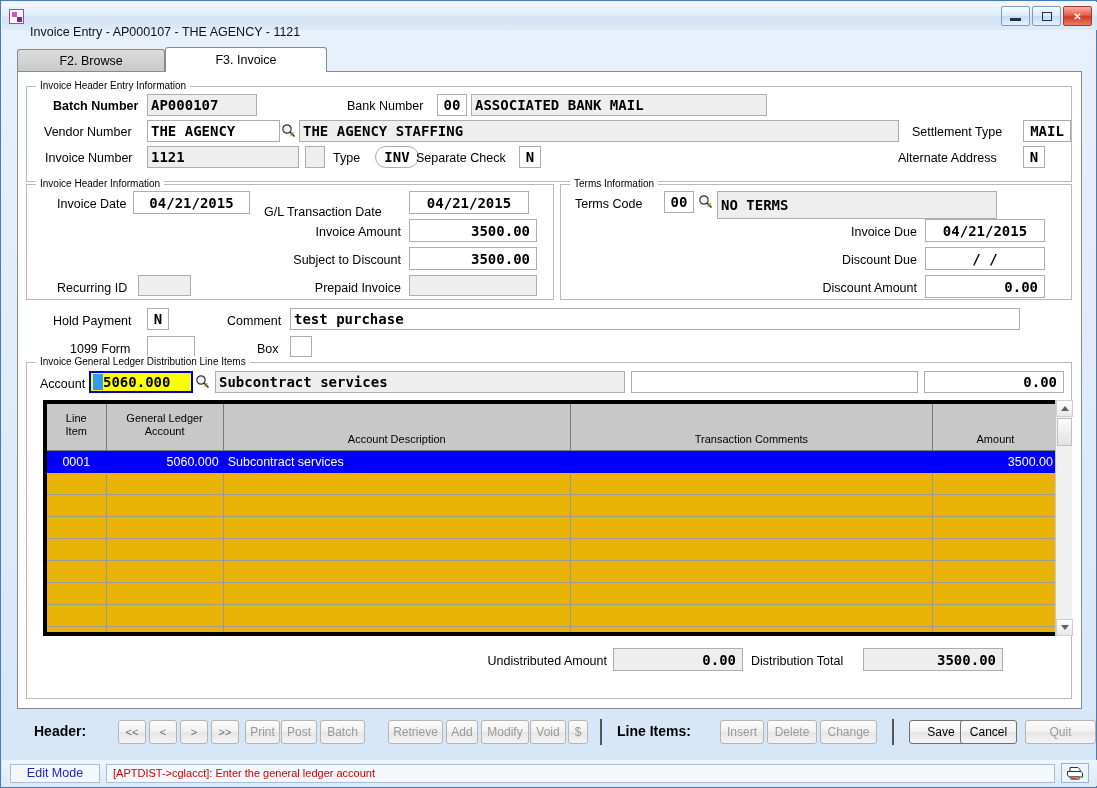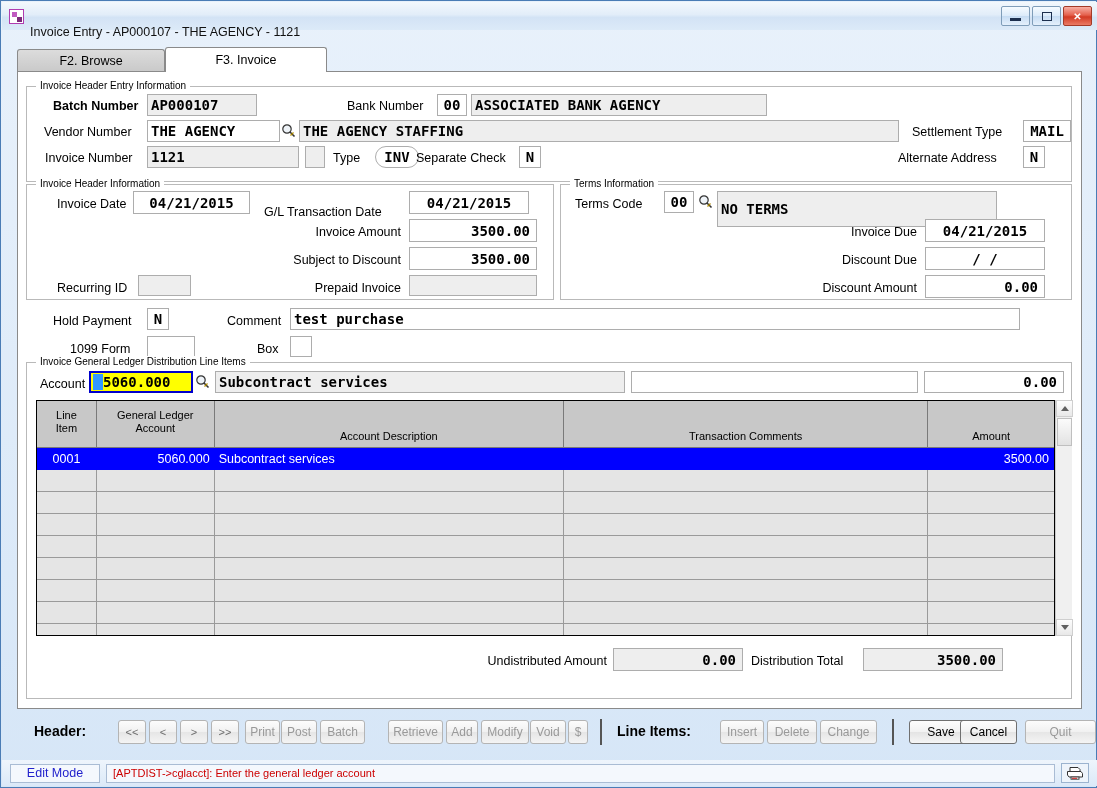--- a/index.html
+++ b/index.html
@@ -89,21 +89,21 @@
   .fld.num{justify-content:flex-end;padding-right:6px;}
   .fld.ctr{justify-content:center;padding:0;}
   .fld.yellow{background:#ffff00;border:2px solid #0000cc;}
   .caret{display:inline-block;width:10px;height:16px;background:#3399ff;margin-right:0px;flex:none;}
   .mag{
     position:absolute;width:17px;height:18px;box-sizing:border-box;
     display:flex;align-items:center;justify-content:center;cursor:pointer;
   }
   .mag svg{display:block;}
   
-  .grid{position:absolute;box-sizing:border-box;border:1px solid #000000;background:#e5e5e5;overflow:hidden;}
+  .grid{position:absolute;box-sizing:border-box;border:4px solid #000000;background:#eab308;overflow:hidden;margin-left:7px;}
   .gridhead{display:flex;height:46px;background:#c8c8c8;border-bottom:1px solid #7a7a7a;}
   .gh{
     box-sizing:border-box;border-right:1px solid #7a7a7a;
     display:flex;align-items:flex-end;justify-content:center;
     font-size:11px;color:#000;text-align:center;line-height:13px;
     padding-bottom:4px;
   }
   .gh:last-child{border-right:none;}
   .grow{display:flex;height:22px;box-sizing:border-box;border-bottom:1px solid #9a9a9a;}
   .grow.sel{background:#0000ff;color:#fff;border-bottom:1px solid #0000ff;}
@@ -199,21 +199,21 @@
   <div class="panel">
 
     <div class="group" style="left:8px;top:14px;width:1046px;height:96px;">
       <div class="legend">Invoice Header Entry Information</div>
 
       <div class="lbl" style="left:26px;top:12px;font-weight:bold;">Batch Number</div>
       <div class="fld ro" style="left:120px;top:7px;width:110px;height:22px;">AP000107</div>
 
       <div class="lbl" style="left:320px;top:12px;">Bank Number</div>
       <div class="fld ctr" style="left:410px;top:7px;width:30px;height:22px;">00</div>
-      <div class="fld ro" style="left:444px;top:7px;width:296px;height:22px;">ASSOCIATED BANK AGENCY</div>
+      <div class="fld ro" style="left:444px;top:7px;width:296px;height:22px;">ASSOCIATED BANK MAIL</div>
 
       <div class="lbl" style="left:17px;top:38px;">Vendor Number</div>
       <div class="fld" style="left:120px;top:33px;width:133px;height:22px;">THE AGENCY</div>
       <div class="mag" style="left:253px;top:34px;">
         <svg width="15" height="15" viewBox="0 0 15 15">
             <circle cx="6" cy="6" r="4.2" fill="#eef3f8" stroke="#333" stroke-width="1.2"></circle>
             <line x1="9" y1="9" x2="13.5" y2="13.5" stroke="#333" stroke-width="1.6"></line>
             <line x1="9.5" y1="12.5" x2="12.5" y2="9.5" stroke="#b08b00" stroke-width="1.2"></line>
           </svg>
       </div>
@@ -259,21 +259,21 @@
 
       <div class="lbl" style="left:14px;top:12px;">Terms Code</div>
       <div class="fld ctr" style="left:103px;top:6px;width:30px;height:22px;">00</div>
       <div class="mag" style="left:136px;top:7px;">
         <svg width="15" height="15" viewBox="0 0 15 15">
             <circle cx="6" cy="6" r="4.2" fill="#eef3f8" stroke="#333" stroke-width="1.2"></circle>
             <line x1="9" y1="9" x2="13.5" y2="13.5" stroke="#333" stroke-width="1.6"></line>
             <line x1="9.5" y1="12.5" x2="12.5" y2="9.5" stroke="#b08b00" stroke-width="1.2"></line>
           </svg>
       </div>
-      <div class="fld ro" style="left:156px;top:6px;width:280px;height:36px;">NO TERMS</div>
+      <div class="fld ro" style="left:156px;top:6px;width:280px;height:28px;">NO TERMS</div>
 
       <div class="lbl r" style="left:250px;top:40px;width:106px;">Invoice Due</div>
       <div class="fld ctr" style="left:364px;top:34px;width:120px;height:23px;">04/21/2015</div>
 
       <div class="lbl r" style="left:246px;top:68px;width:110px;">Discount Due</div>
       <div class="fld ctr" style="left:364px;top:62px;width:120px;height:23px;">/    /</div>
 
       <div class="lbl r" style="left:230px;top:96px;width:126px;">Discount Amount</div>
       <div class="fld num" style="left:364px;top:90px;width:120px;height:23px;">0.00</div>
     </div>

